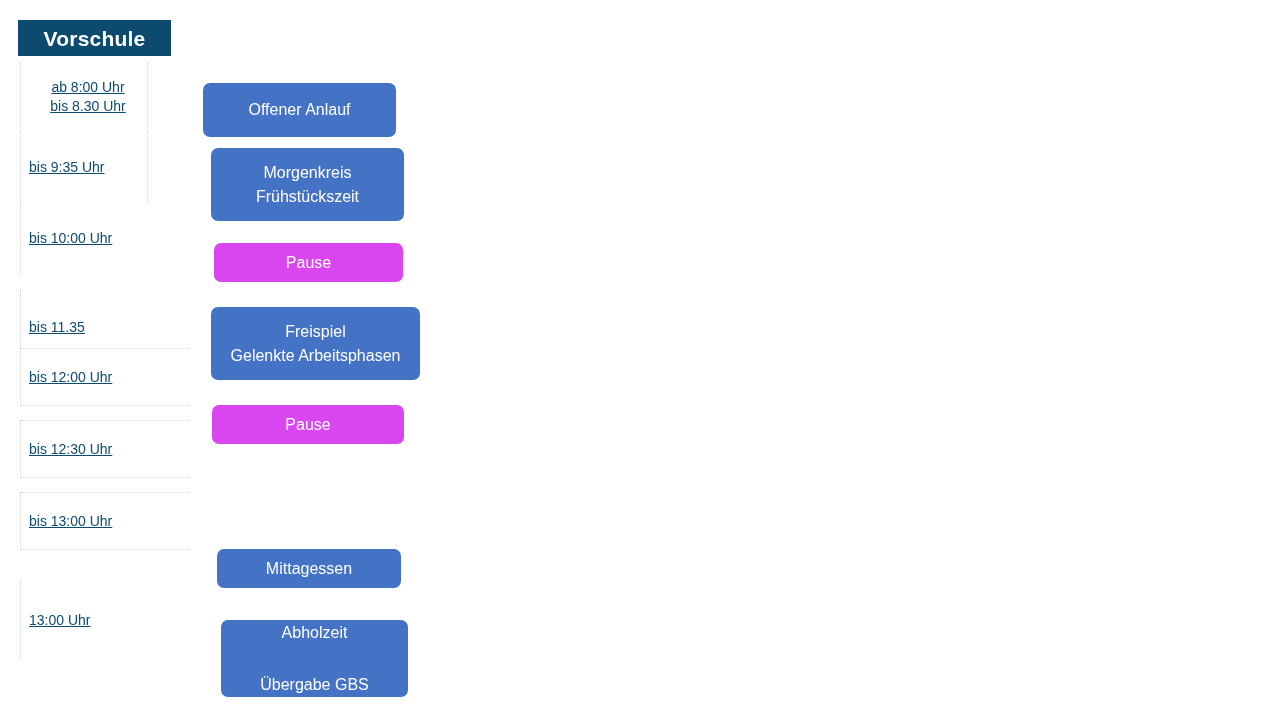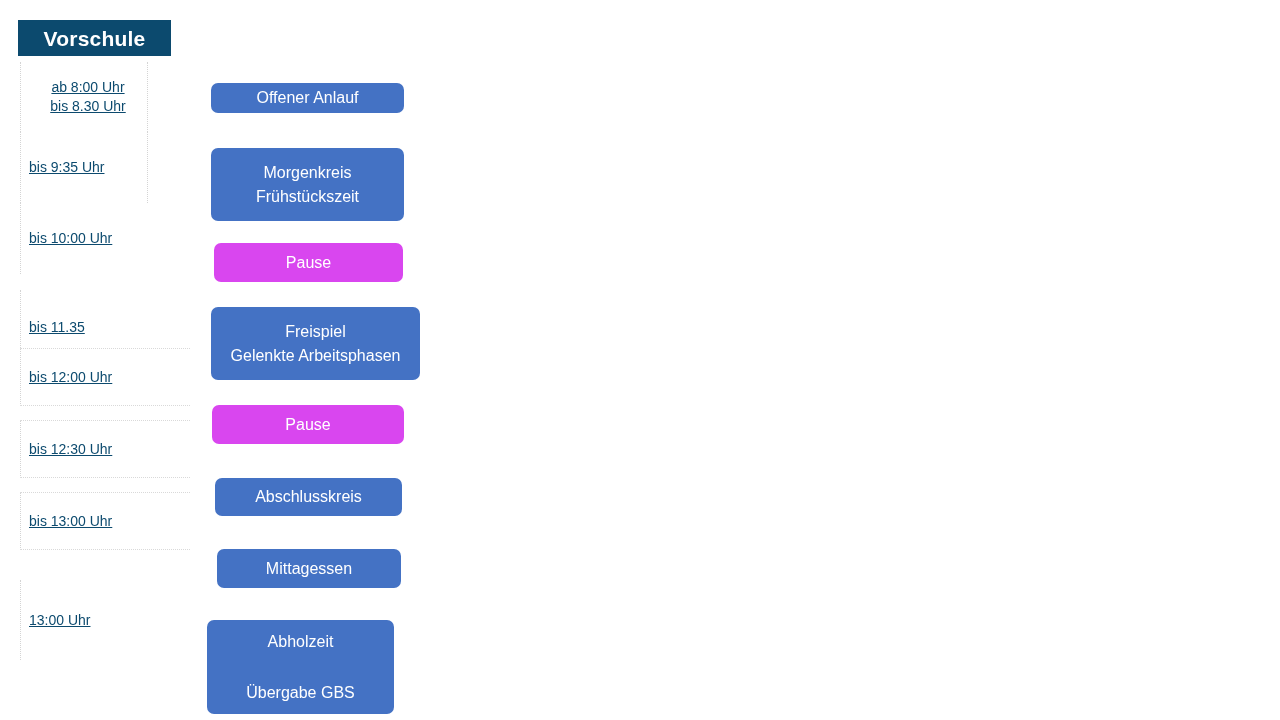--- a/index.html
+++ b/index.html
@@ -138,21 +138,21 @@
     <div class="time-row dot-left dot-top dot-bottom" style="top:430px; height:58px; width:170px;">
       <span class="time-label">bis 13:00 Uhr</span>
     </div>
 
     <div class="time-row dot-left" style="top:518px; height:80px; width:170px;">
       <span class="time-label">13:00 Uhr</span>
     </div>
 
   </div>
 
-  <div class="activity blue" style="left:211px; top:83px; width:193px; height:30px;">
+  <div class="activity blue" style="left:203px; top:83px; width:193px; height:54px;">
     <span class="line">Offener Anlauf</span>
   </div>
 
   <div class="activity blue" style="left:211px; top:148px; width:193px; height:73px;">
     <span class="line">Morgenkreis</span>
     <span class="line">Frühstückszeit</span>
   </div>
 
   <div class="activity green" style="left:214px; top:243px; width:189px; height:39px;">
     <span class="line">Pause</span>
@@ -160,26 +160,23 @@
 
   <div class="activity blue" style="left:211px; top:307px; width:209px; height:73px;">
     <span class="line">Freispiel</span>
     <span class="line">Gelenkte Arbeitsphasen</span>
   </div>
 
   <div class="activity green" style="left:212px; top:405px; width:192px; height:39px;">
     <span class="line">Pause</span>
   </div>
 
-  <div class="activity blue" style="left:215px; top:478px; width:187px; height:38px;">
-    <span class="line">Abschlusskreis</span>
-  </div>
 
   <div class="activity blue" style="left:217px; top:549px; width:184px; height:39px;">
     <span class="line">Mittagessen</span>
   </div>
 
-  <div class="activity blue" style="left:207px; top:620px; width:187px; height:94px;gap:28px;">
+  <div class="activity blue" style="left:221px; top:620px; width:187px; height:77px;gap:28px;">
     <span class="line">Abholzeit</span>
     <span class="line">Übergabe GBS</span>
   </div>
 
 </div>
 
 </body></html>

